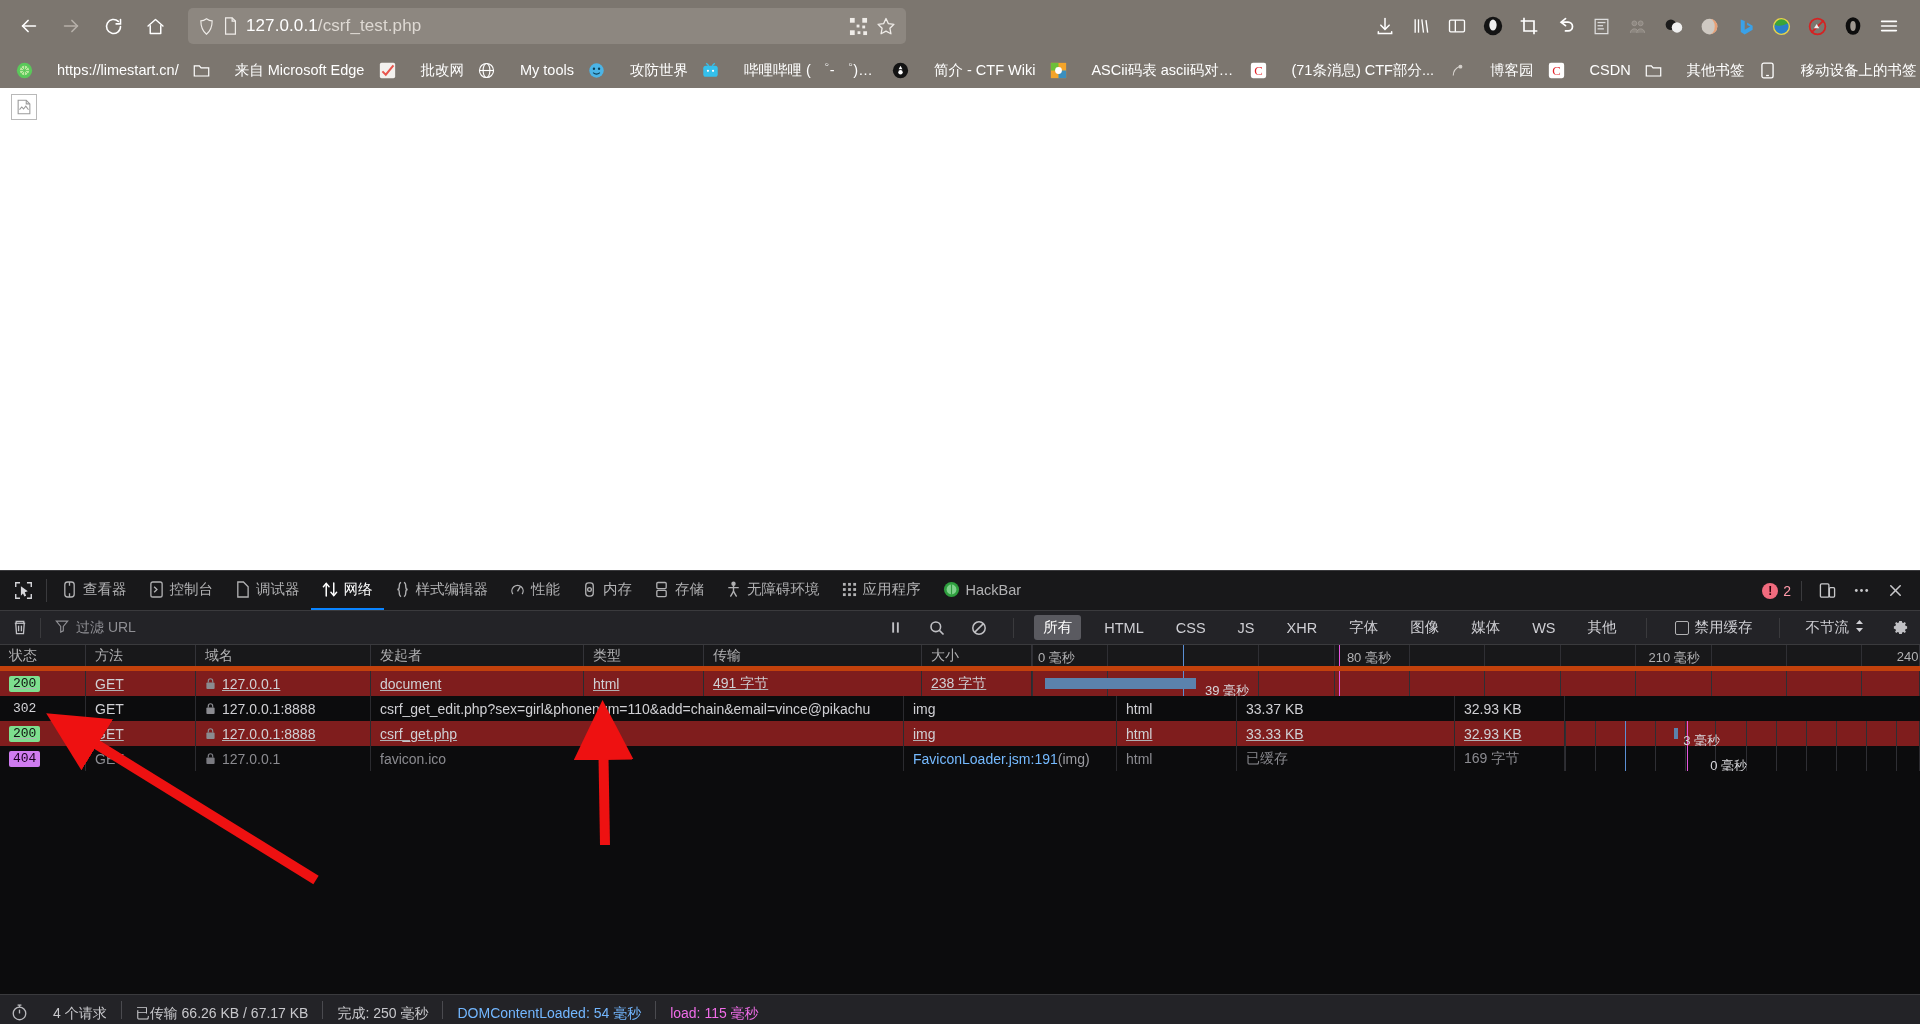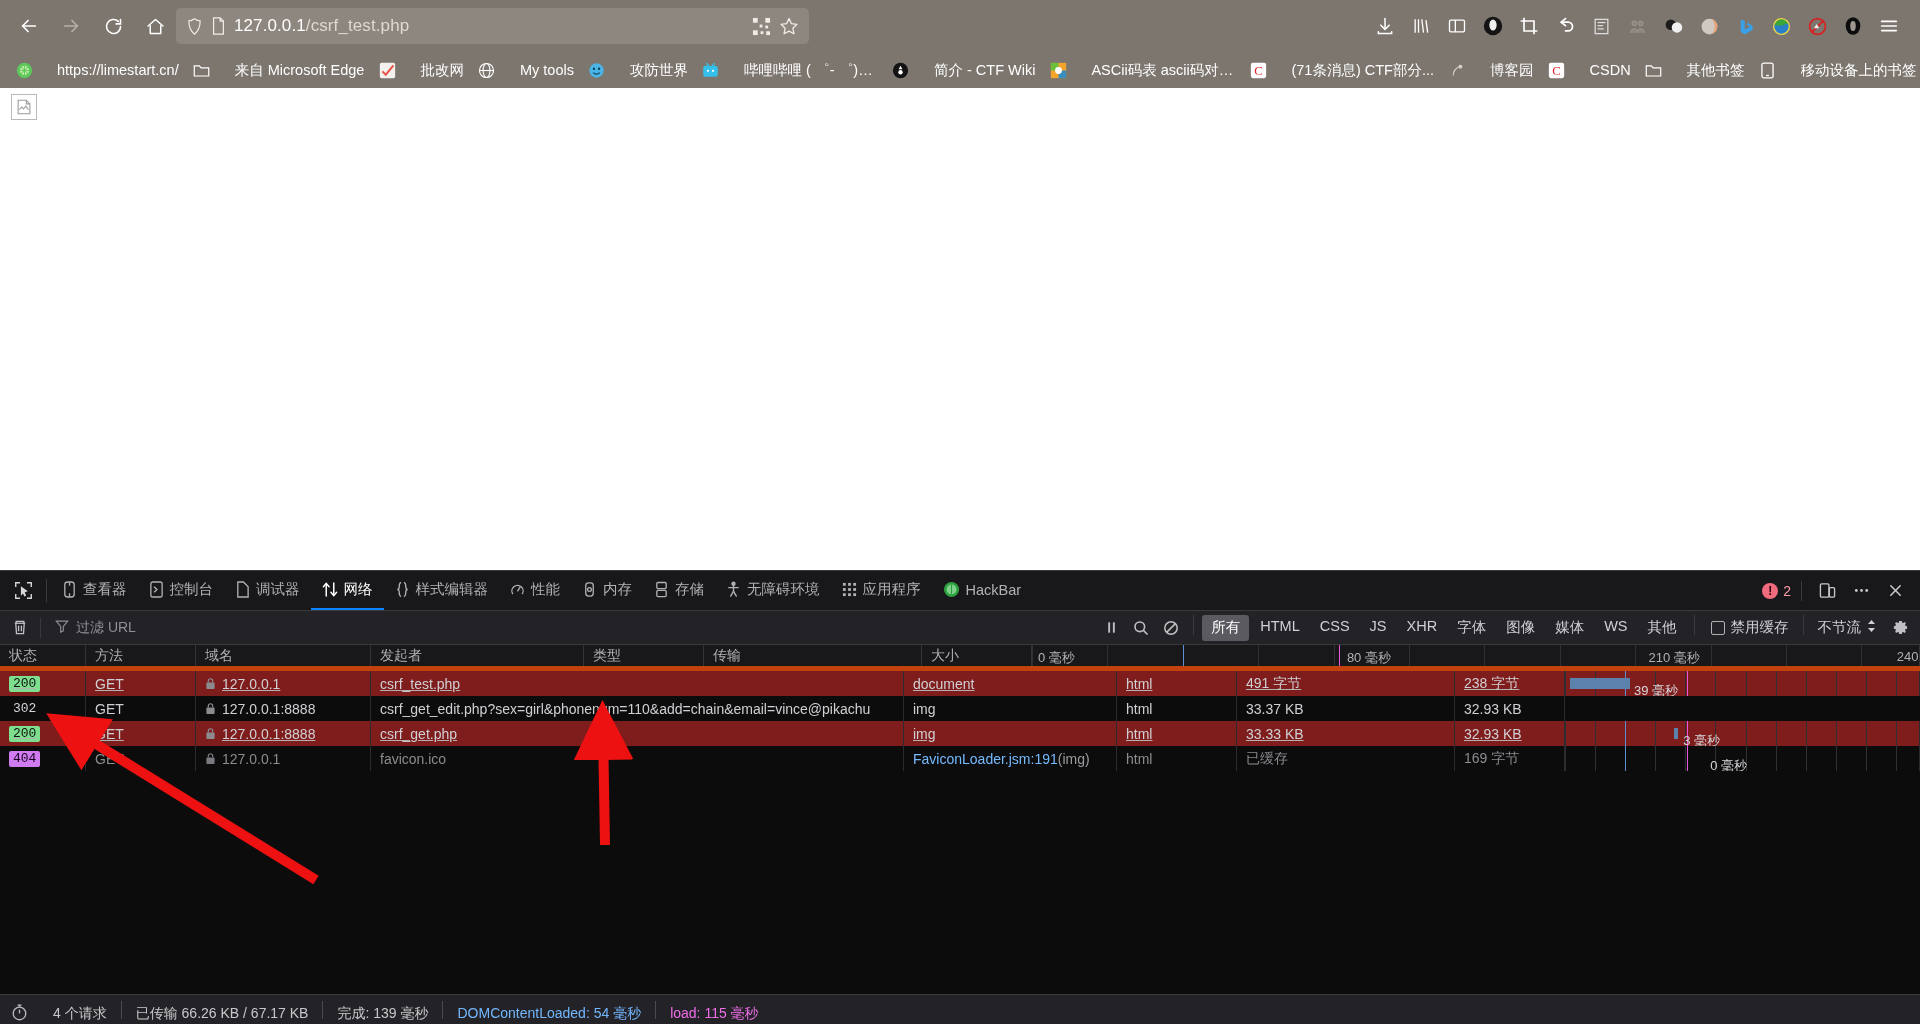--- a/index.html
+++ b/index.html
@@ -19,21 +19,21 @@
   .nav-row {
     height: 52px; display: flex; align-items: center; padding: 0 8px;
   }
   .nav-btn {
     width: 38px; height: 38px; margin: 0 2px;
     display: flex; align-items: center; justify-content: center;
     border-radius: 4px; color: #ffffff; cursor: default;
   }
   .nav-btn svg { display: block; }
   .urlbar {
-    flex: 0 0 auto; width: 633px; height: 36px; 
+    flex: 0 0 auto; width: 718px; height: 36px; margin-left: 12px;
     background: #8d8780; border-radius: 5px;
     display: flex; align-items: center; padding: 0 10px; gap: 8px;
   }
   .urlbar .shield, .urlbar .page-ico { color: #e8e6e3; display:flex; }
   .url-text {
     flex: 1; color: #f3f1ee; font-size: 17px; letter-spacing: .1px;
     white-space: nowrap; overflow: hidden;
   }
   .url-text .host { color: #ffffff; }
   .url-text .path { color: #ded9d3; }
@@ -121,21 +121,21 @@
     background: #232327; border-bottom: 1px solid #3a3a3d; padding: 0 6px;
   }
   .tb-btn {
     width: 28px; height: 26px; display: flex; align-items: center; justify-content: center;
     color: #c0c0c4; border-radius: 3px;
   }
   .filter-box {
     display: flex; align-items: center; gap: 7px; flex: 0 0 auto;
     width: 300px; height: 24px; padding: 0 8px; color: #8f8f94; font-size: 14px;
   }
-  .net-tb-right { margin-left: auto; display: flex; gap: 2px; }
+  .net-tb-right { margin-left: auto; display: flex; align-items: center; gap: 14px; }
   .ftype {
     padding: 3px 9px; border-radius: 3px; color: #cfcfd4; font-size: 14.5px;
   }
   .ftype.active { background: #5a5a60; color: #ffffff; }
   .chk-row { display: flex; align-items: center; gap: 6px; color: #cfcfd4; font-size: 14.5px; padding: 0 8px; }
   .chkbox { width: 14px; height: 14px; border: 1.5px solid #b1b1b3; border-radius: 2px; }
 
   
   .net-table { flex: 1; display: flex; flex-direction: column; overflow: hidden; background: #0c0c0d; }
   .thead {
@@ -760,21 +760,20 @@
       <div class="td" style="width:110px">GET</div>
       <div class="td" style="width:175px">
         <span class="lock">
             <svg width="11" height="13" viewBox="0 0 12 14" fill="#8b8b90">
               <rect x="1.5" y="6" width="9" height="7" rx="1"></rect>
               <path d="M3.6 6V4.2a2.4 2.4 0 0 1 4.8 0V6" fill="none" stroke="#8b8b90" stroke-width="1.3"></path>
             </svg>
           </span>
         <span>127.0.0.1</span>
       </div>
-      <div class="td" style="width:533px">csrf_test.php</div>
       <div class="td" style="width:213px">document</div>
       <div class="td" style="width:120px">html</div>
       <div class="td" style="width:218px">491 字节</div>
       <div class="td" style="width:110px">238 字节</div>
       <div class="td tl-col" style="padding-left:0">
         <div class="tl-grid">
           <div class="tl-line" style="left:0%"></div>
             <div class="tl-line" style="left:8.5%"></div>
             <div class="tl-line" style="left:17%"></div>
             <div class="tl-line" style="left:25.5%"></div>
@@ -906,21 +905,21 @@
           <circle cx="10" cy="11" r="6.6"></circle>
           <line x1="10" y1="11" x2="10" y2="7"></line>
           <line x1="8" y1="2.2" x2="12" y2="2.2"></line>
           <line x1="10" y1="2.2" x2="10" y2="4.4"></line>
         </svg>
     </div>
     <div class="st-item">4 个请求</div>
     <div class="st-div"></div>
     <div class="st-item">已传输 66.26 KB / 67.17 KB</div>
     <div class="st-div"></div>
-    <div class="st-item">完成: 139 毫秒</div>
+    <div class="st-item">完成: 250 毫秒</div>
     <div class="st-div"></div>
     <div class="st-item st-dcl">DOMContentLoaded: 54 毫秒</div>
     <div class="st-div"></div>
     <div class="st-item st-load">load: 115 毫秒</div>
   </div>
 </div>
 
 <svg class="arrow-svg">
   <defs>
     <marker id="ah" markerWidth="6" markerHeight="6" refX="3.2" refY="3" orient="auto">

